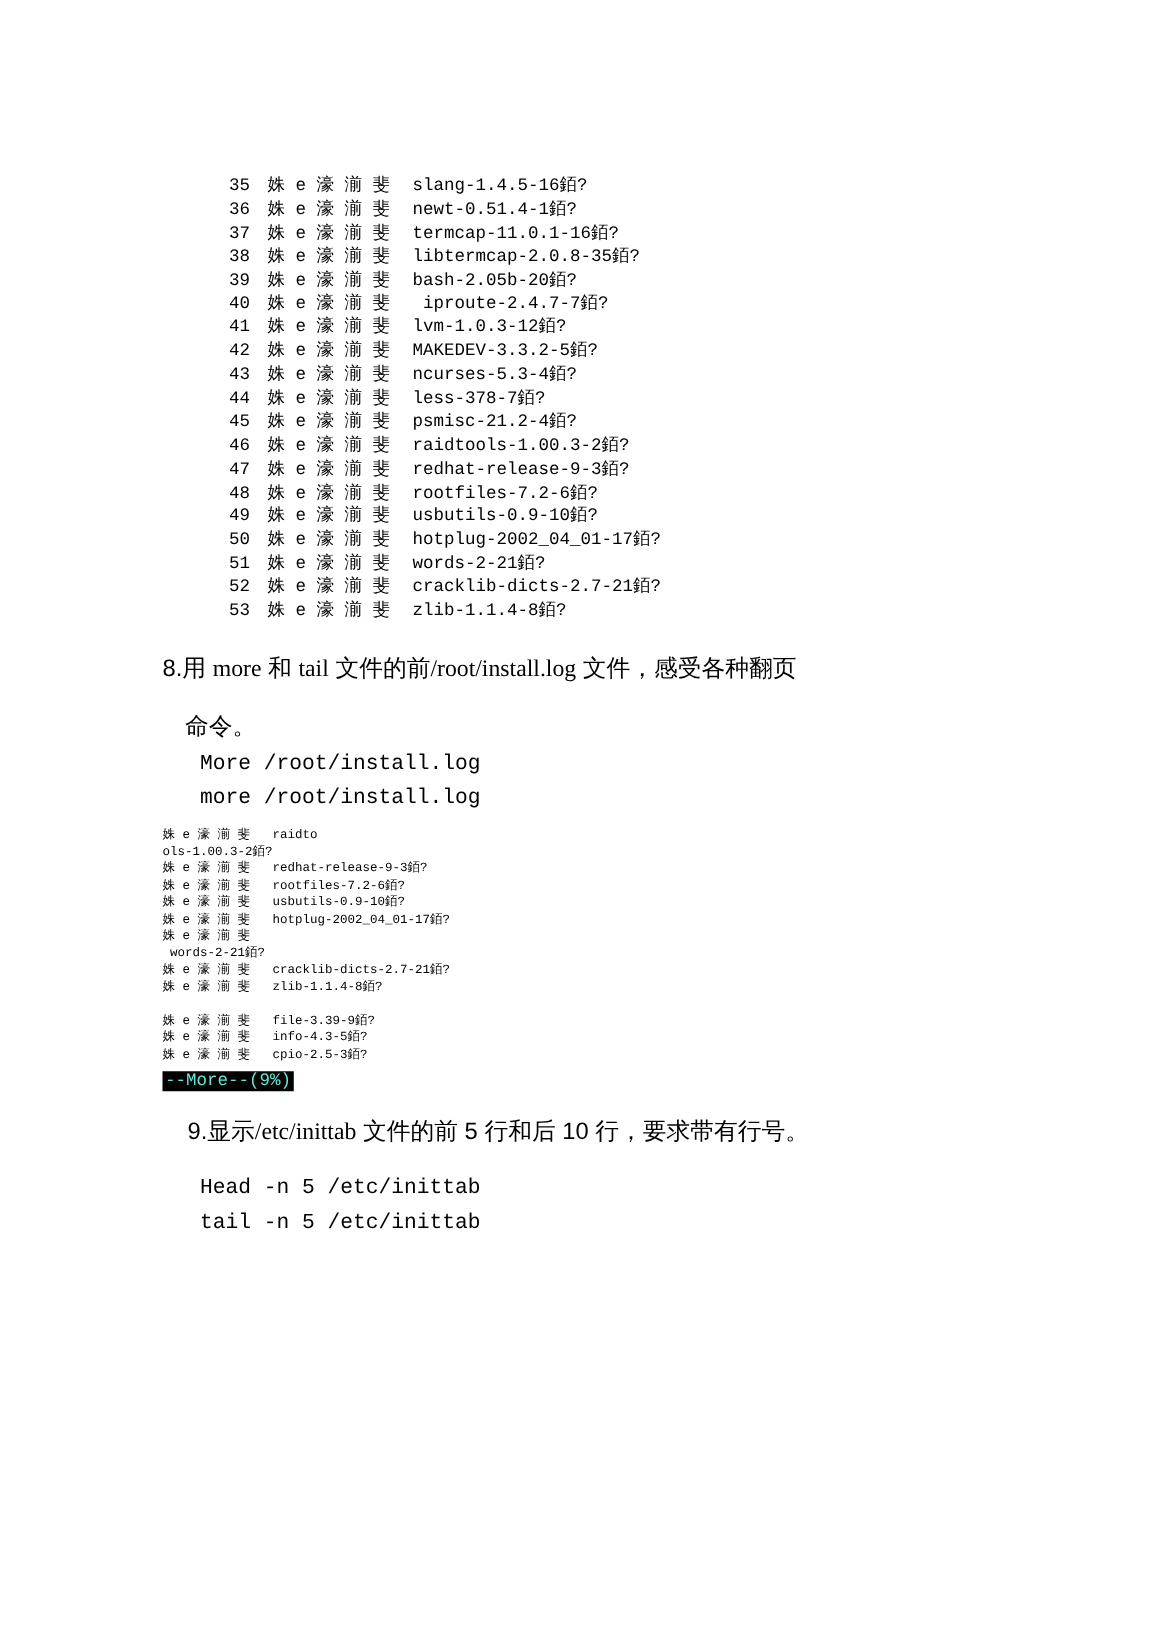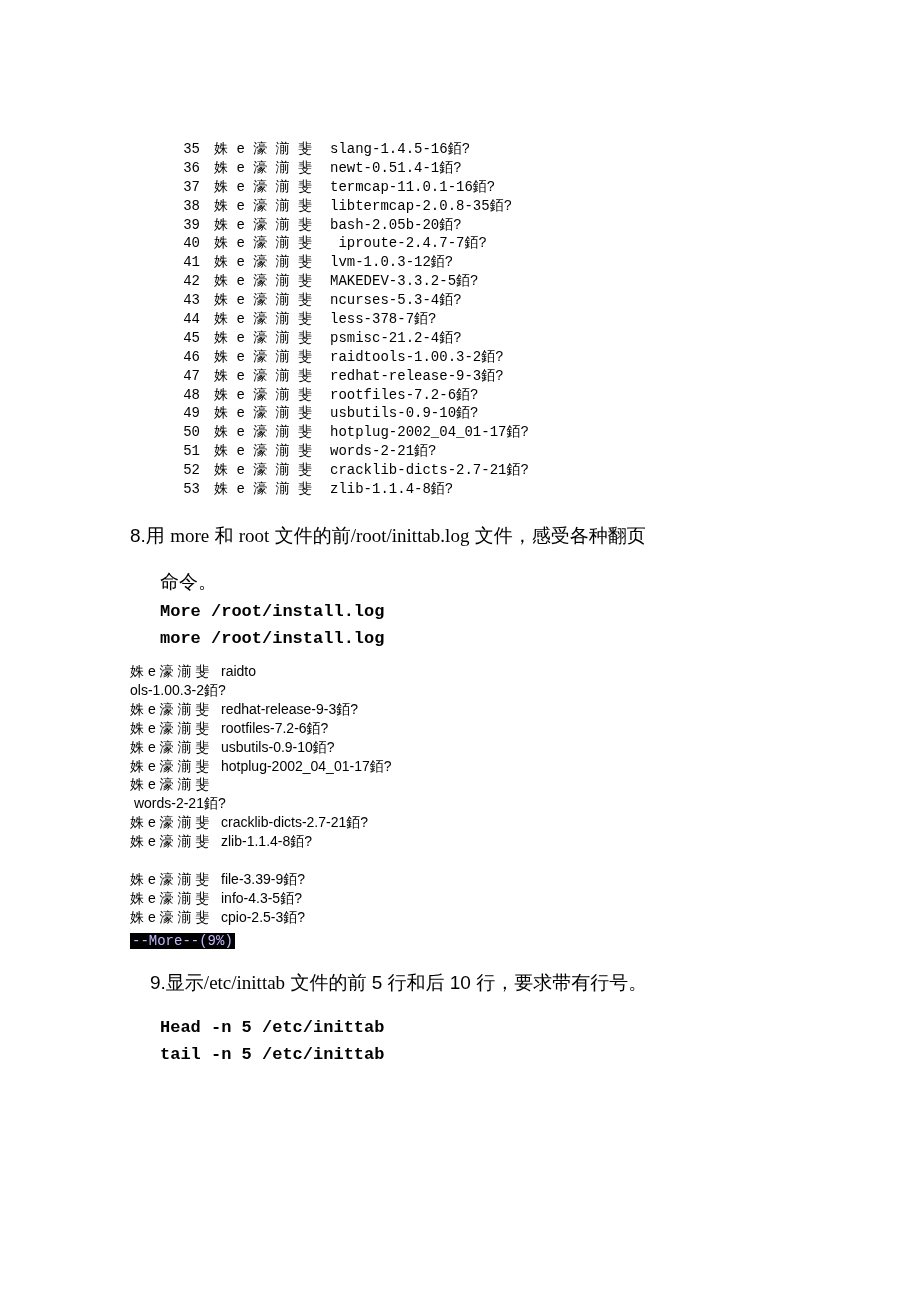--- a/index.html
+++ b/index.html
@@ -36,58 +36,57 @@
     margin-top: 22px;
     margin-bottom: 16px;
     line-height: 1.6;
   }
   .section-heading .mono {
     font-family: Liberation Serif, serif;
   }
   .paraline {
     font-family: "Microsoft YaHei", "SimSun", Arial, sans-serif;
     font-size: 19px;
-    margin-left: 30px;
+    margin-left: 18px;
     line-height: 1.6;
   }
   .cmdline {
     font-family: "Courier New", monospace;
     font-size: 17px;
     margin-left: 30px;
     line-height: 1.6;
-    font-weight: bold;
   }
   .term-block2 {
-    font-family: Liberation Sans, sans-serif;
-    font-size: 14px;
+    font-family: Liberation Mono, monospace;
+    font-size: 10px;
     line-height: 1.35;
     white-space: pre;
     margin-top: 10px;
   }
   .more-bar {
     display: inline-block;
     background: #000;
-    color: #c4b5fd;
+    color: #5eead4;
     font-family: "Courier New", monospace;
     font-size: 14px;
     padding: 0 2px;
     margin-top: 6px;
   }
 </style>
 </head>
 <body>
 
 
 
 
 <div class="term-block" id="block1"><div class="term-row"><span class="term-ln">35</span><span class="term-pref">姝 e 濠 湔 斐</span><span>slang-1.4.5-16銆?</span></div><div class="term-row"><span class="term-ln">36</span><span class="term-pref">姝 e 濠 湔 斐</span><span>newt-0.51.4-1銆?</span></div><div class="term-row"><span class="term-ln">37</span><span class="term-pref">姝 e 濠 湔 斐</span><span>termcap-11.0.1-16銆?</span></div><div class="term-row"><span class="term-ln">38</span><span class="term-pref">姝 e 濠 湔 斐</span><span>libtermcap-2.0.8-35銆?</span></div><div class="term-row"><span class="term-ln">39</span><span class="term-pref">姝 e 濠 湔 斐</span><span>bash-2.05b-20銆?</span></div><div class="term-row"><span class="term-ln">40</span><span class="term-pref">姝 e 濠 湔 斐</span><span> iproute-2.4.7-7銆?</span></div><div class="term-row"><span class="term-ln">41</span><span class="term-pref">姝 e 濠 湔 斐</span><span>lvm-1.0.3-12銆?</span></div><div class="term-row"><span class="term-ln">42</span><span class="term-pref">姝 e 濠 湔 斐</span><span>MAKEDEV-3.3.2-5銆?</span></div><div class="term-row"><span class="term-ln">43</span><span class="term-pref">姝 e 濠 湔 斐</span><span>ncurses-5.3-4銆?</span></div><div class="term-row"><span class="term-ln">44</span><span class="term-pref">姝 e 濠 湔 斐</span><span>less-378-7銆?</span></div><div class="term-row"><span class="term-ln">45</span><span class="term-pref">姝 e 濠 湔 斐</span><span>psmisc-21.2-4銆?</span></div><div class="term-row"><span class="term-ln">46</span><span class="term-pref">姝 e 濠 湔 斐</span><span>raidtools-1.00.3-2銆?</span></div><div class="term-row"><span class="term-ln">47</span><span class="term-pref">姝 e 濠 湔 斐</span><span>redhat-release-9-3銆?</span></div><div class="term-row"><span class="term-ln">48</span><span class="term-pref">姝 e 濠 湔 斐</span><span>rootfiles-7.2-6銆?</span></div><div class="term-row"><span class="term-ln">49</span><span class="term-pref">姝 e 濠 湔 斐</span><span>usbutils-0.9-10銆?</span></div><div class="term-row"><span class="term-ln">50</span><span class="term-pref">姝 e 濠 湔 斐</span><span>hotplug-2002_04_01-17銆?</span></div><div class="term-row"><span class="term-ln">51</span><span class="term-pref">姝 e 濠 湔 斐</span><span>words-2-21銆?</span></div><div class="term-row"><span class="term-ln">52</span><span class="term-pref">姝 e 濠 湔 斐</span><span>cracklib-dicts-2.7-21銆?</span></div><div class="term-row"><span class="term-ln">53</span><span class="term-pref">姝 e 濠 湔 斐</span><span>zlib-1.1.4-8銆?</span></div></div>
 
 
 <div class="section-heading">
-  <span>8.</span><span>用 </span><span class="mono">more</span><span> 和 </span><span class="mono">root</span><span> 文件的前</span><span class="mono">/root/inittab.log</span><span> 文件，感受各种翻页</span>
+  <span>8.</span><span>用 </span><span class="mono">more</span><span> 和 </span><span class="mono">tail</span><span> 文件的前</span><span class="mono">/root/install.log</span><span> 文件，感受各种翻页</span>
 </div>
 <div class="paraline">命令。</div>
 <div class="cmdline">More /root/install.log</div>
 <div class="cmdline">more /root/install.log</div>
 
 
 <div class="term-block2" id="block2"><div>姝 e 濠 湔 斐   raidto</div><div>ols-1.00.3-2銆?</div><div>姝 e 濠 湔 斐   redhat-release-9-3銆?</div><div>姝 e 濠 湔 斐   rootfiles-7.2-6銆?</div><div>姝 e 濠 湔 斐   usbutils-0.9-10銆?</div><div>姝 e 濠 湔 斐   hotplug-2002_04_01-17銆?</div><div>姝 e 濠 湔 斐</div><div> words-2-21銆?</div><div>姝 e 濠 湔 斐   cracklib-dicts-2.7-21銆?</div><div>姝 e 濠 湔 斐   zlib-1.1.4-8銆?</div><div>&nbsp;</div><div>姝 e 濠 湔 斐   file-3.39-9銆?</div><div>姝 e 濠 湔 斐   info-4.3-5銆?</div><div>姝 e 濠 湔 斐   cpio-2.5-3銆?</div></div>
 
 <div class="more-bar">--More--(9%)</div>
 

